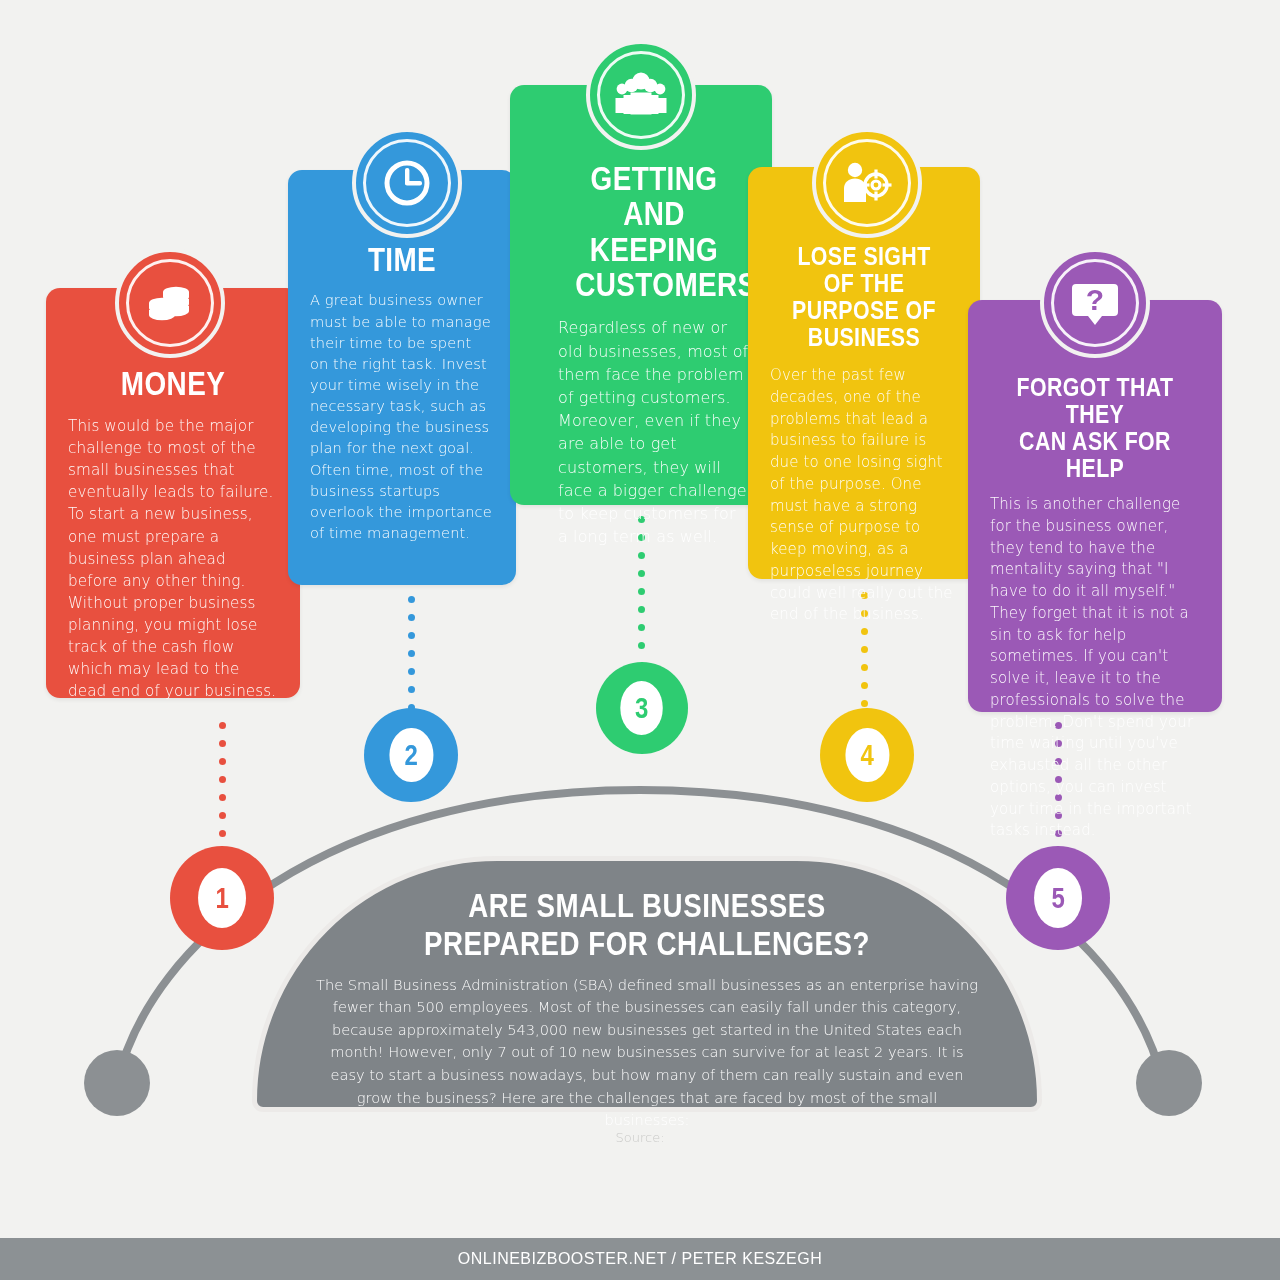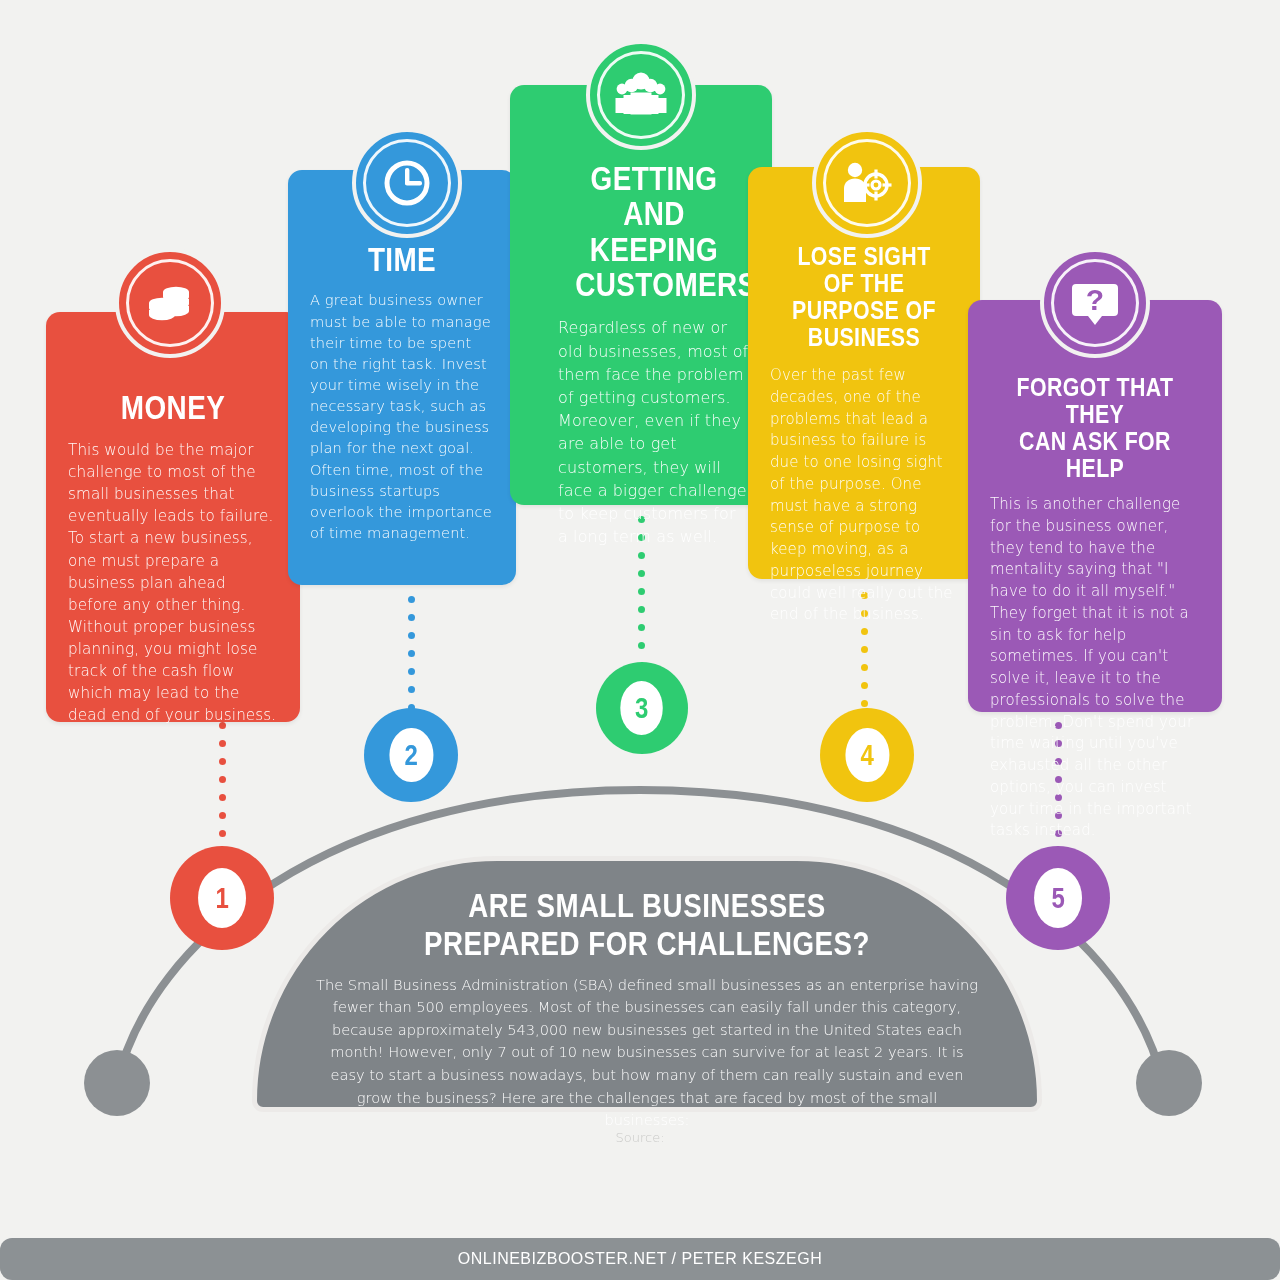--- a/index.html
+++ b/index.html
@@ -33,21 +33,21 @@
   .card .cbody {
     font-family: "DejaVu Sans", sans-serif;
     font-weight: 300;
     font-size: 15.2px;
     line-height: 1.45;
     color: rgba(255,255,255,0.96);
     letter-spacing: .1px;
   }
 
   
-  #card1 { left:46px;  top:312px; width:254px; height:410px; background:#e8503f; }
+  #card1 { left:46px;  top:288px; width:254px; height:410px; background:#e8503f; }
   #card2 { left:288px; top:170px; width:228px; height:415px; background:#3498db; }
   #card3 { left:510px; top:85px;  width:262px; height:420px; background:#2ecc71;padding-left:48px; }
   #card4 { left:748px; top:167px; width:232px; height:412px; background:#f1c40f; }
   #card5 { left:968px; top:300px; width:254px; height:412px; background:#9b59b6; }
 
   #card1 .ctitle { font-size:34px; margin-top:78px; }
   #card1 .cbody  { margin-top:14px; }
   #card2 .ctitle { font-size:34px; margin-top:72px; }
   #card2 .cbody  { margin-top:12px; font-size:14.6px; }
   #card3 .ctitle { font-size:34px; margin-top:76px; }
@@ -139,21 +139,21 @@
     font-size:13px; line-height:1.6;
   }
   #sources .slabel { font-size:13px; }
 
   
   #footer {
     position:absolute; left:0; bottom:0; width:1280px; height:42px;
     background:#8c9194; color:#ffffff;
     display:flex; align-items:center; justify-content:center;
     font-family:"Liberation Sans", sans-serif;
-    font-size:16px; letter-spacing:.5px;border-radius:12px;
+    font-size:16px; letter-spacing:.5px;
   }
 </style>
 </head>
 <body>
 
 <div id="stage">
 
   <svg id="arc" viewBox="0 0 1280 520">
     <path d="M 117 443 C 150 300 330 150 640 150 C 950 150 1130 300 1163 443" fill="none" stroke="#8c9093" stroke-width="8" stroke-linecap="round"></path>
   </svg>

